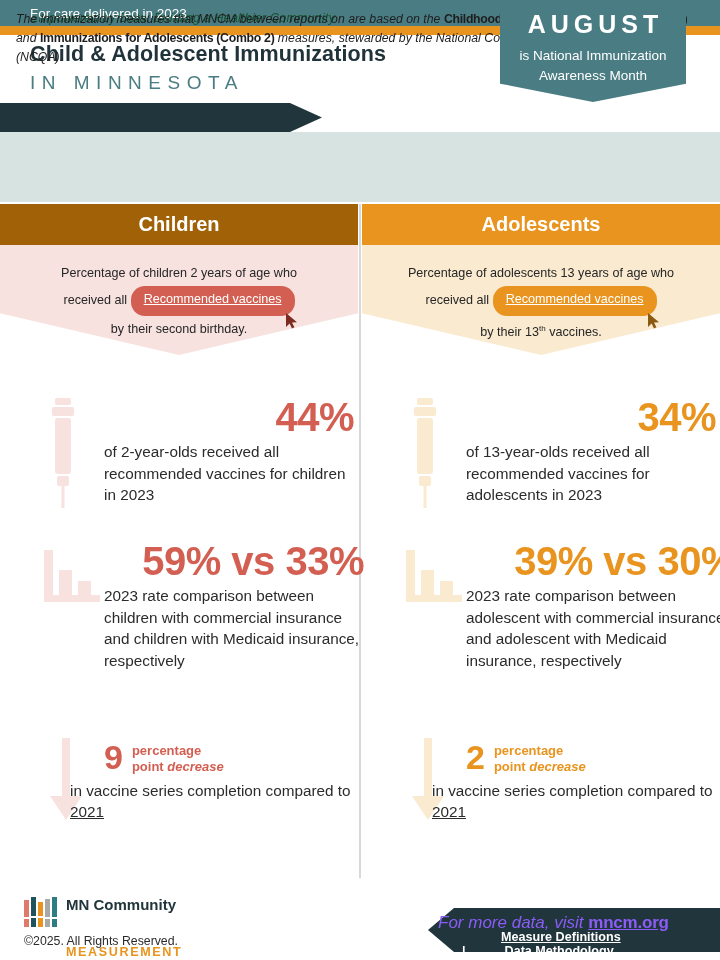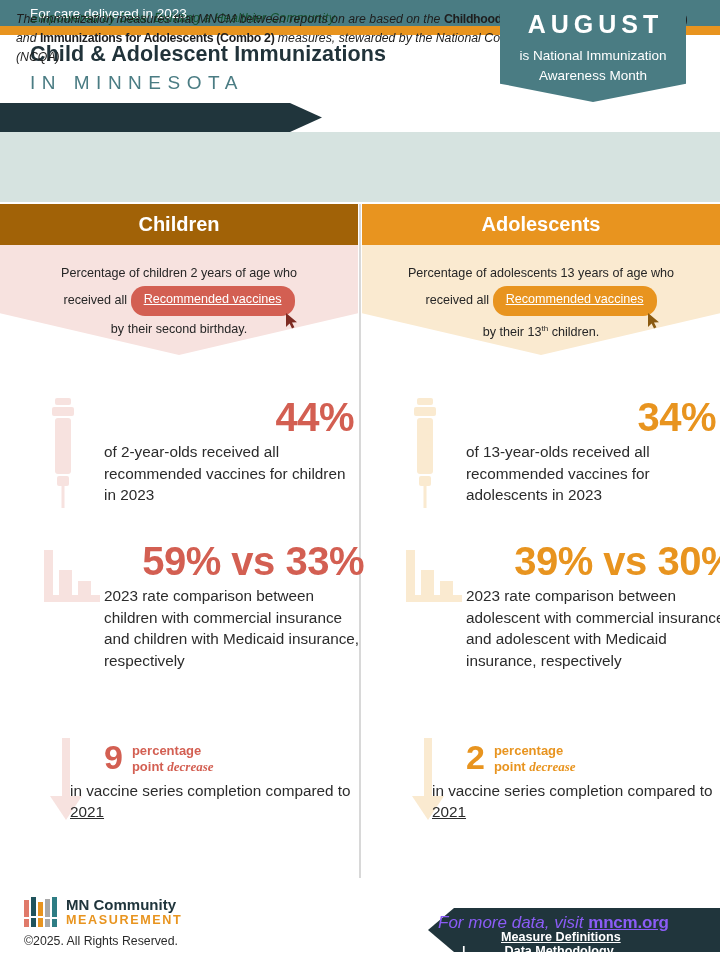--- a/index.html
+++ b/index.html
@@ -244,21 +244,21 @@
   .dec-num.adolescents { color: #e8941f; }
   .dec-words {
     display: inline-block;
     font-size: 13px;
     font-weight: bold;
     line-height: 1.22;
     vertical-align: middle;
   }
   .dec-words.children { color: #d35f52; }
   .dec-words.adolescents { color: #e8941f; }
-  .dec-words i { font-style: italic; font-family: Liberation Serif, serif; }
+  .dec-words i { font-style: italic; }
   .dec-desc {
     font-size: 15.3px;
     line-height: 1.42;
     color: #2b2b2b;
     margin-top: 5px;
     margin-left: -34px;
   }
   .ul { text-decoration: underline; }
 
   
@@ -284,20 +284,21 @@
     font-weight: bold;
     color: #20353c;
     line-height: 1.05;
   }
   .logo-l2 {
     font-size: 12.6px;
     font-weight: bold;
     color: #e8941f;
     letter-spacing: 1.6px;
     line-height: 1.25;
+    margin-top: 32px;
   }
   .copyright {
     position: absolute;
     left: 24px;
     top: 934px;
     font-size: 12.3px;
     color: #2b2b2b;
   }
 
   .footer-banner {
@@ -376,21 +377,21 @@
   <span class="line">Percentage of adolescents 13 years of age who</span>
   <span class="line">
     <span>received all</span>
     <span class="pill adolescents">
       <span>Recommended vaccines</span>
       <svg class="cursor-arrow" viewBox="0 0 14 16">
         <path d="M1 0 L1 14 L4.6 10.6 L7 15.5 L9.4 14.3 L7 9.6 L12 9.3 Z" fill="#8a5a10"></path>
       </svg>
     </span>
   </span>
-  <span class="line"><span>by their 13</span><sup>th</sup><span> children.</span></span>
+  <span class="line"><span>by their 13</span><sup>th</sup><span> vaccines.</span></span>
 </div>
 
 <div class="divider"></div>
 
 <div class="stat" style="left:42px; top:398px; width:300px;">
   <svg class="stat-icon" width="42" height="110" viewBox="0 0 42 110">
     <g fill="#f7e2df">
       <rect x="13" y="0" width="16" height="7" rx="2"></rect>
       <rect x="10" y="9" width="22" height="9" rx="2"></rect>
       <rect x="13" y="20" width="16" height="56" rx="3"></rect>

